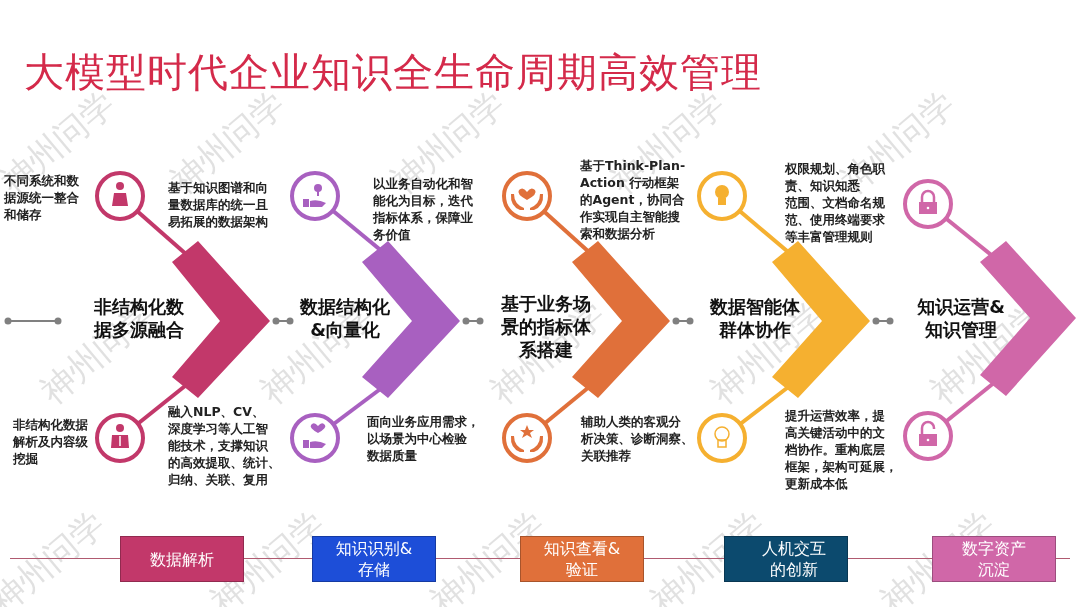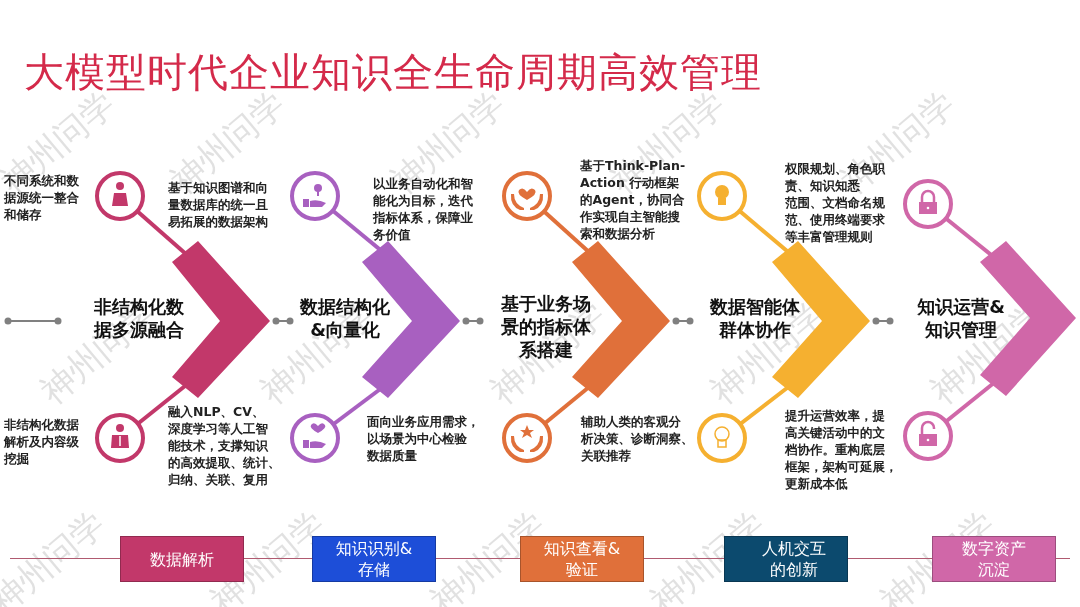--- a/index.html
+++ b/index.html
@@ -172,21 +172,21 @@
     <circle cx="928" cy="440" r="1.3" fill="#fff"></circle>
   </g>
 </svg>
 
 <div class="note" style="left:4px;top:172px;">不同系统和数
 据源统一整合
 和储存</div>
 <div class="note" style="left:168px;top:179px;">基于知识图谱和向
 量数据库的统一且
 易拓展的数据架构</div>
-<div class="note" style="left:4px;top:416px;">非结构化数据
+<div class="note" style="left:13px;top:416px;">非结构化数据
 解析及内容级
 挖掘</div>
 <div class="note" style="left:168px;top:403px;">融入NLP、CV、
 深度学习等人工智
 能技术，支撑知识
 的高效提取、统计、
 归纳、关联、复用</div>
 
 <div class="note" style="left:373px;top:175px;">以业务自动化和智
 能化为目标，迭代

